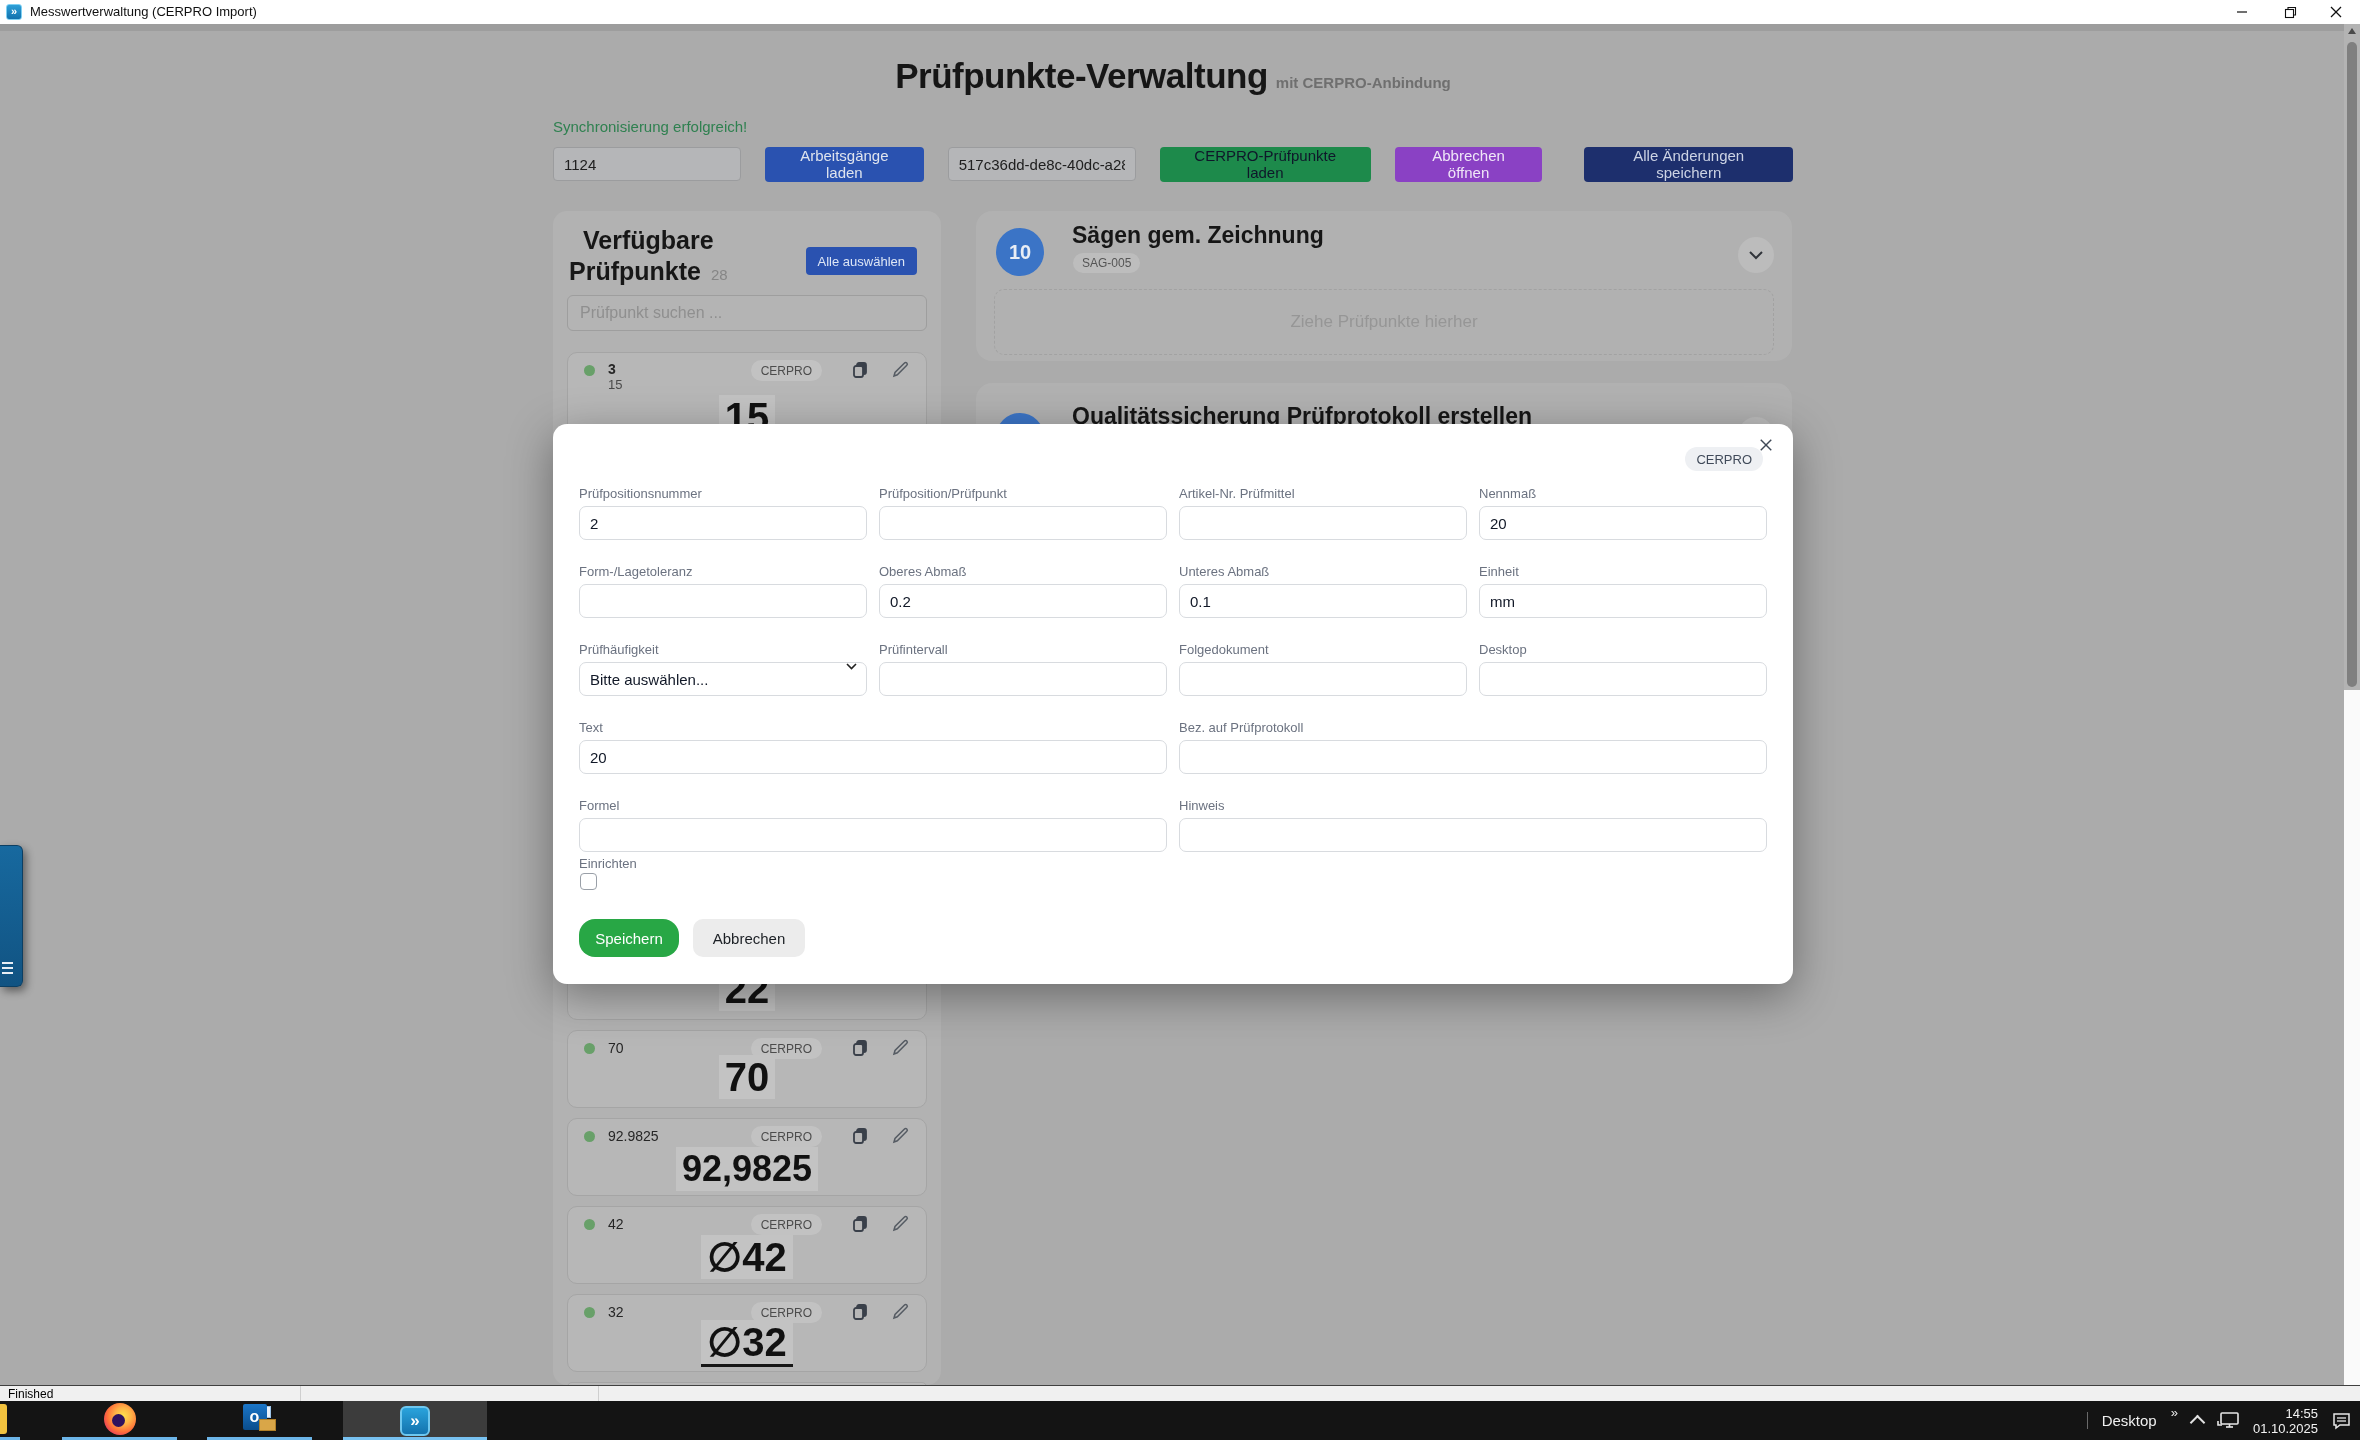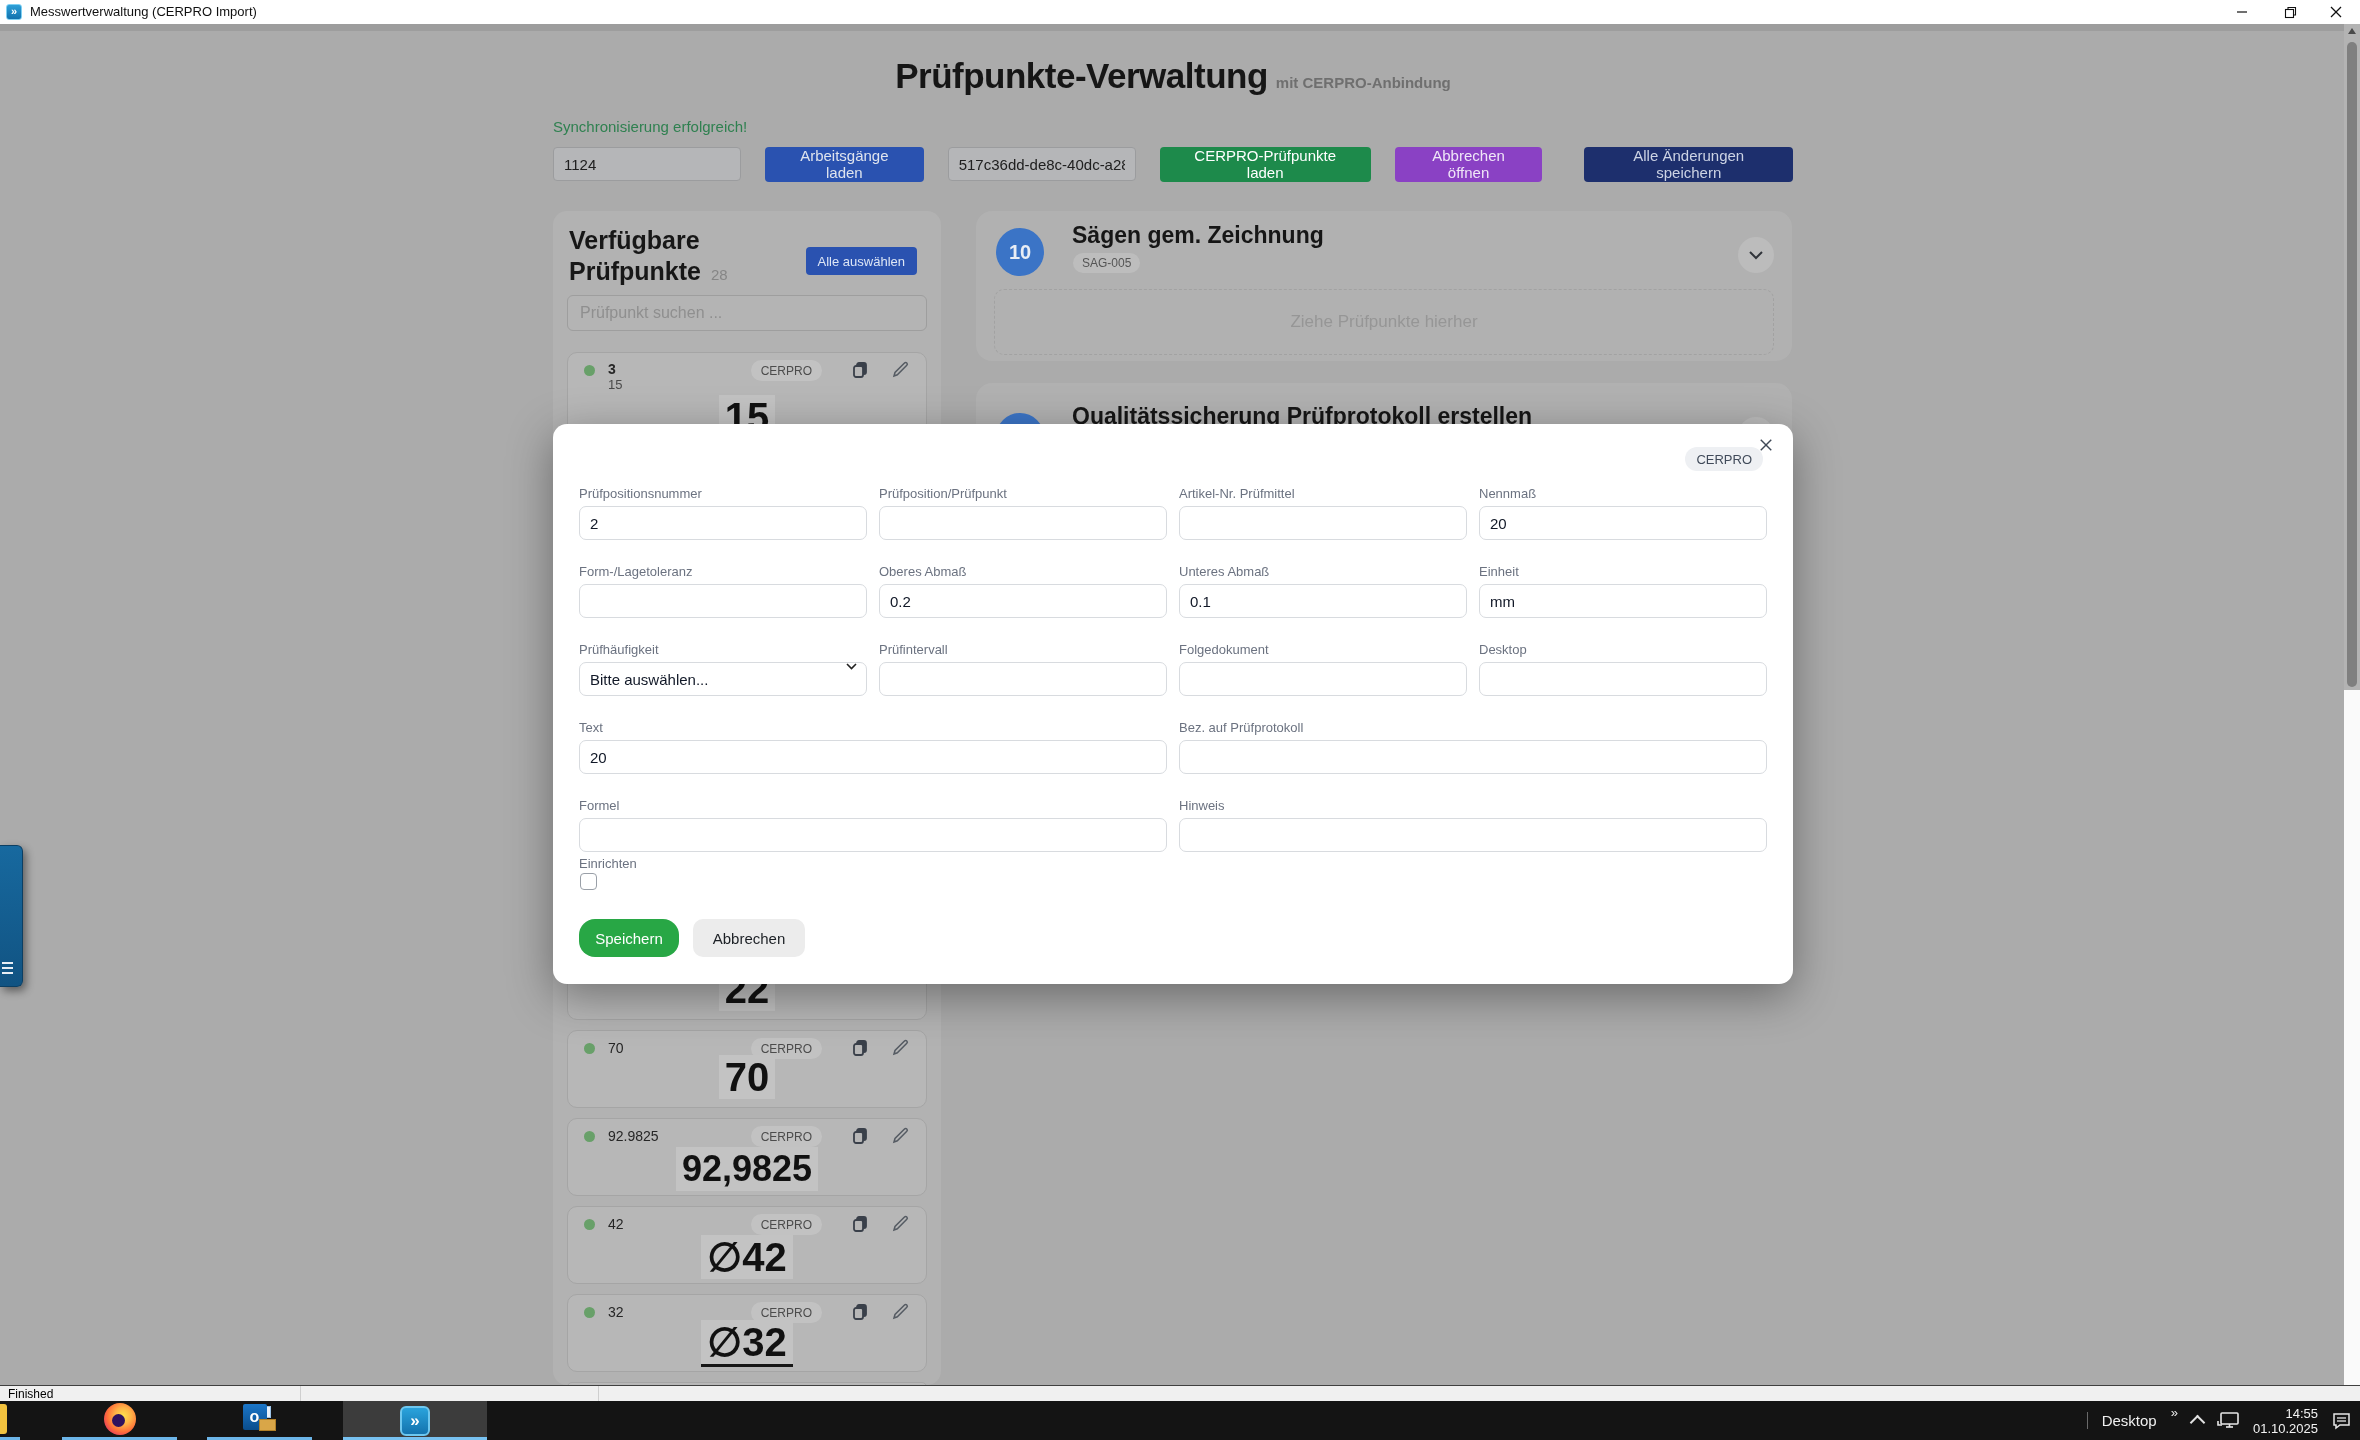--- a/index.html
+++ b/index.html
@@ -18,26 +18,26 @@
   .page-title{left:553px;top:56px;width:1240px;text-align:center;z-index:1;}
   .page-title b{font-size:35px;color:#161616;letter-spacing:-0.5px;}
   .page-title span{font-size:15px;color:#6f6f6f;font-weight:bold;margin-left:8px;}
   .sync{left:553px;top:118px;font-size:15px;color:#2f8050;font-weight:500;}
   .toolbar{left:553px;top:146px;width:1240px;height:36px;display:flex;gap:24px;align-items:center;}
   .tin{height:34px;background:#b5b6b8;border:1px solid #9b9c9e;border-radius:4px;
        font-size:15px;color:#202020;padding:0 10px;box-sizing:border-box;font-family:"Liberation Sans",sans-serif;}
   .btn{height:35px;border:none;border-radius:4px;font-size:15px;padding:0 16px;
        display:flex;align-items:center;justify-content:center;font-family:"Liberation Sans",sans-serif;}
   .b-blue{background:#2a52b0;color:#dfe4ee;}
-  .b-green{background:#1d8a4b;color:#ffffff;}
+  .b-green{background:#1d8a4b;color:#0f172a;}
   .b-purple{background:#8a41c4;color:#efe6f7;}
   .b-navy{background:#1d2f6d;color:#ccd3e4;}
   
   .panel{left:553px;top:211px;width:388px;height:1174px;background:#b2b2b2;border-radius:14px;z-index:1;}
-  .panel h2{position:absolute;left:16px;top:14px;margin:0;font-size:25px;line-height:31px;color:#171717;}
+  .panel h2{position:absolute;left:16px;top:14px;margin:0;font-size:25px;line-height:31px;color:#171717;text-align:center;}
   .pcount{font-size:15px;color:#868686;font-weight:normal;margin-left:10px;}
   .selall{position:absolute;right:24px;top:36px;height:28px;padding:0 12px;font-size:13px;
           background:#2a52b0;color:#dde6f5;border:none;border-radius:4px;}
   .search{position:absolute;left:14px;top:84px;width:360px;height:36px;box-sizing:border-box;
           background:#b4b4b4;border:1px solid #9e9e9e;border-radius:6px;font-size:16px;color:#333;
           padding:0 12px;font-family:"Liberation Sans",sans-serif;}
   .search::placeholder{color:#8f8f8f;}
   .pp-item{left:567px;width:360px;background:#b7b7b7;border:1px solid #a5a5a5;border-radius:10px;
            box-sizing:border-box;z-index:1;}
   .pp-head{position:absolute;left:0;top:0;right:0;height:34px;}

